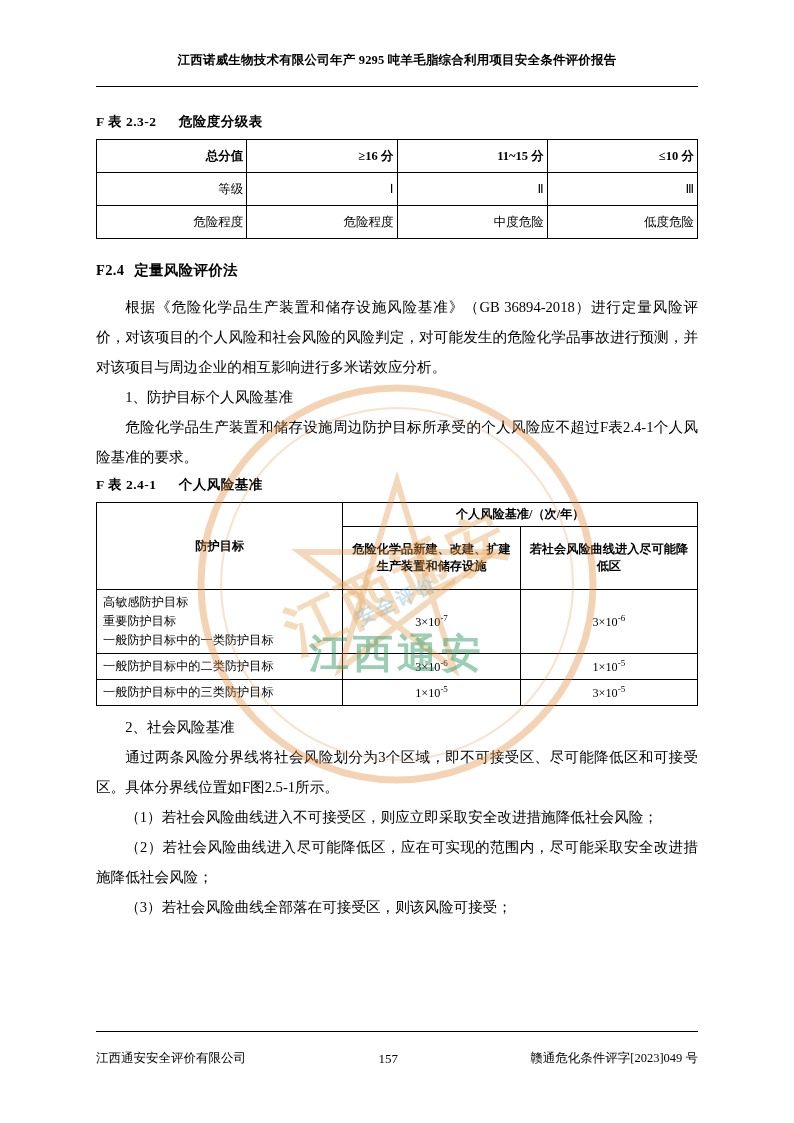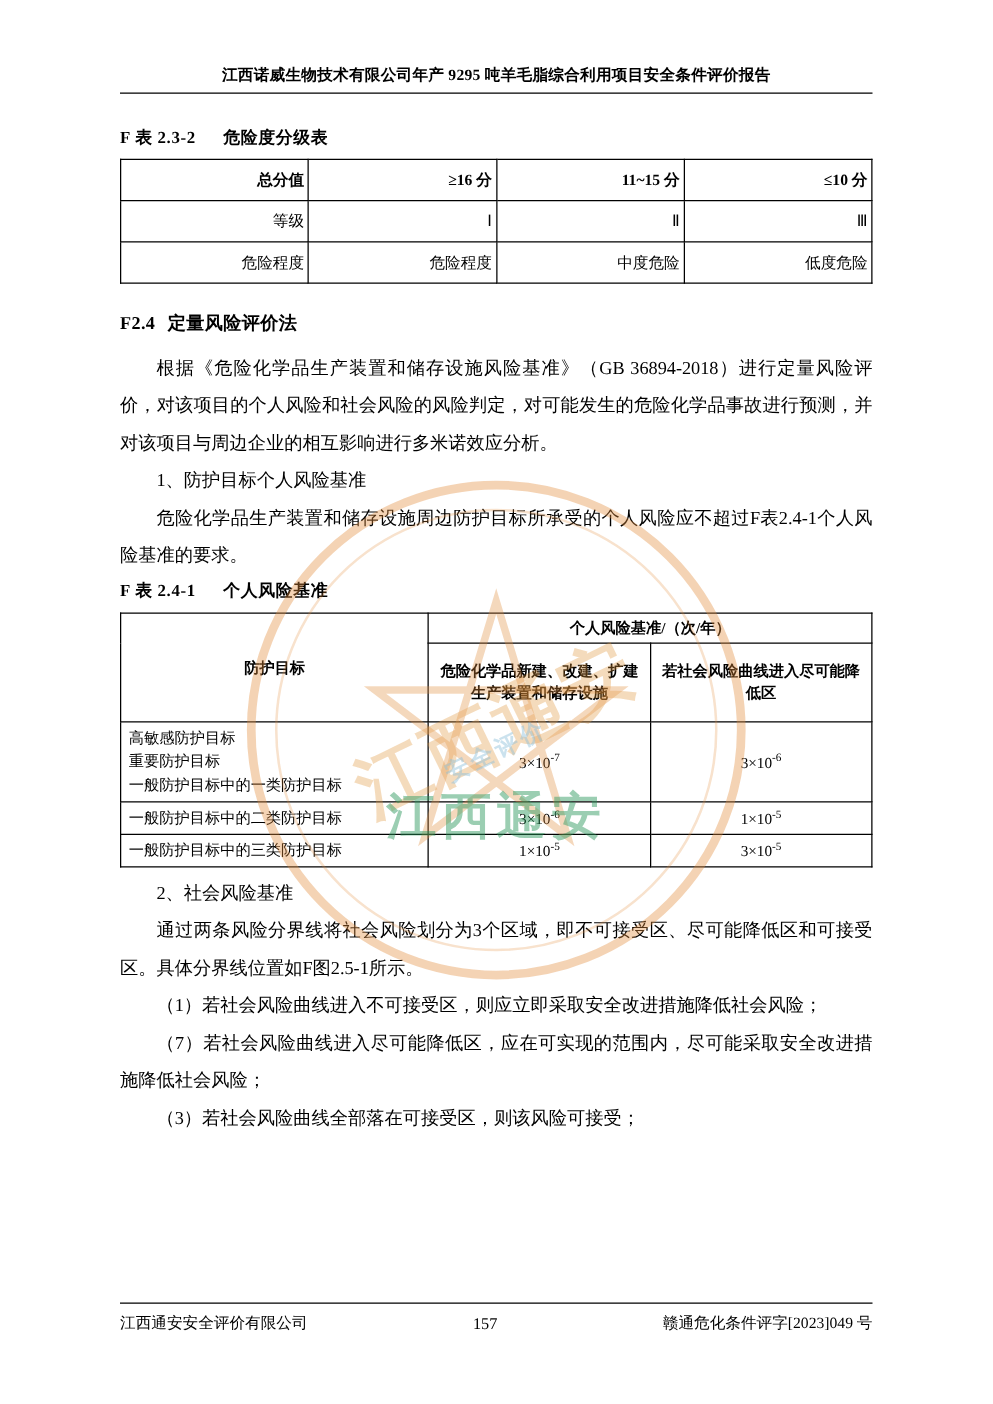--- a/index.html
+++ b/index.html
@@ -23,21 +23,21 @@
     box-sizing: border-box;
     padding: 52px 96px 40px 96px;
   }
 
   
   .doc-header {
     text-align: center;
     font-size: 12.5px;
     font-weight: bold;
     letter-spacing: .2px;
-    padding-bottom: 5px;
+    padding-bottom: 17px;
     border-bottom: 1.2px solid #000;
     margin-bottom: 26px;
   }
 
   
   .tbl-caption {
     text-align: left;
     font-weight: bold;
     font-size: 13.5px;
     margin: 0 0 8px 0;
@@ -104,21 +104,21 @@
   .t241 .col3 { width: 29.5%; }
   sup { font-size: 9px; vertical-align: super; }
 
   
   .doc-footer {
     position: absolute;
     left: 96px;
     right: 96px;
     bottom: 56px;
     border-top: 1.2px solid #000;
-    padding-top: 7px;
+    padding-top: 18px;
     display: flex;
     justify-content: space-between;
     align-items: center;
     font-size: 12.5px;
   }
   .doc-footer .pg { font-size: 13px; }
 
   
   .wm {
     position: absolute;
@@ -246,21 +246,21 @@
       </td>
       <td><span>1×10</span><sup>-5</sup></td>
       <td><span>3×10</span><sup>-5</sup></td>
     </tr>
   </tbody>
     </table>
 
   <p class="body" style="margin-top:6px;">2、社会风险基准</p>
   <p class="body">通过两条风险分界线将社会风险划分为3个区域，即不可接受区、尽可能降低区和可接受区。具体分界线位置如F图2.5-1所示。</p>
   <p class="body">（1）若社会风险曲线进入不可接受区，则应立即采取安全改进措施降低社会风险；</p>
-  <p class="body">（7）若社会风险曲线进入尽可能降低区，应在可实现的范围内，尽可能采取安全改进措施降低社会风险；</p>
+  <p class="body">（2）若社会风险曲线进入尽可能降低区，应在可实现的范围内，尽可能采取安全改进措施降低社会风险；</p>
   <p class="body">（3）若社会风险曲线全部落在可接受区，则该风险可接受；</p>
 
   <div class="doc-footer">
     <span>江西通安安全评价有限公司</span>
     <span class="pg">157</span>
     <span>赣通危化条件评字[2023]049 号</span>
   </div>
 </div>
 
 <div class="wm">

